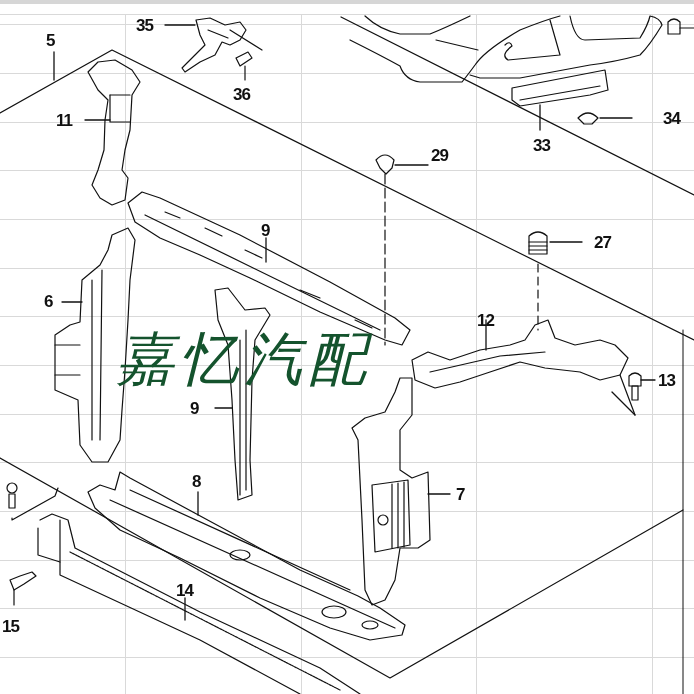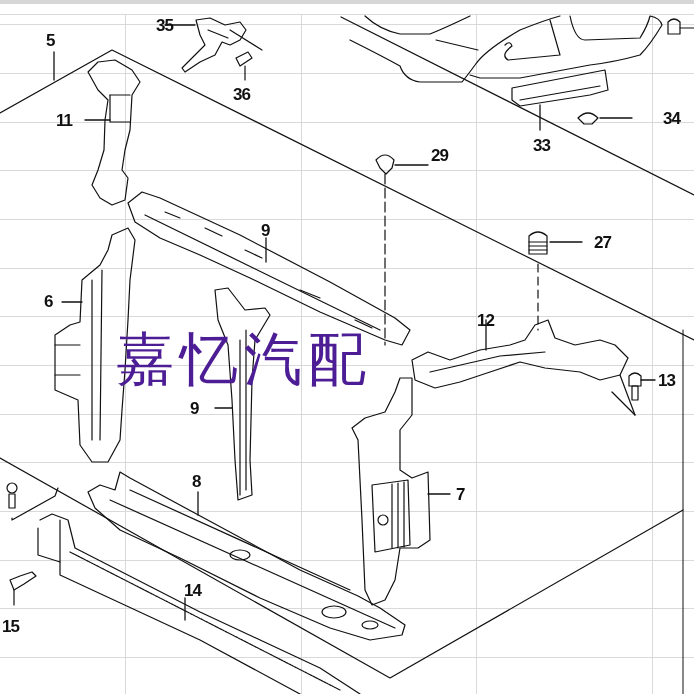--- a/index.html
+++ b/index.html
@@ -18,22 +18,23 @@
     .vline { position: absolute; top: 14px; width: 1px; height: 680px; background: #d9d9d9; }
     svg.drawing { position: absolute; left: 0; top: 0; }
     .callout {
       position: absolute; font-weight: bold; font-size: 17px; color: #111;
       letter-spacing: -1px; line-height: 1;
       font-family: "Liberation Sans", sans-serif;
     }
     .watermark {
       position: absolute; left: 116px; top: 330px;
       font-family: "DejaVu Serif", serif;
-      font-size: 58px; color: #4c1d95; letter-spacing: 6px; line-height: 1;
+      font-size: 58px; color: #14532d; letter-spacing: 6px; line-height: 1;
       white-space: nowrap;
+      font-style: italic;
     }
   </style>
 </head>
 <body>
 
 <div class="topbar"></div>
 
 <div class="grid">
   <div class="hline" style="top:14px"></div>
   <div class="hline" style="top:24px"></div>
@@ -187,22 +188,22 @@
 
 <div class="callout" style="left:46px;top:32px">5</div>
 <div class="callout" style="left:44px;top:293px">6</div>
 <div class="callout" style="left:456px;top:486px">7</div>
 <div class="callout" style="left:192px;top:473px">8</div>
 <div class="callout" style="left:261px;top:222px">9</div>
 <div class="callout" style="left:190px;top:400px">9</div>
 <div class="callout" style="left:56px;top:112px">11</div>
 <div class="callout" style="left:477px;top:312px">12</div>
 <div class="callout" style="left:658px;top:372px">13</div>
-<div class="callout" style="left:184px;top:582px">14</div>
+<div class="callout" style="left:176px;top:582px">14</div>
 <div class="callout" style="left:2px;top:618px">15</div>
 <div class="callout" style="left:594px;top:234px">27</div>
 <div class="callout" style="left:431px;top:147px">29</div>
 <div class="callout" style="left:533px;top:137px">33</div>
 <div class="callout" style="left:663px;top:110px">34</div>
-<div class="callout" style="left:156px;top:17px">35</div>
+<div class="callout" style="left:136px;top:17px">35</div>
 <div class="callout" style="left:233px;top:86px">36</div>
 
 <div class="watermark">嘉忆汽配</div>
 
 </body></html>

